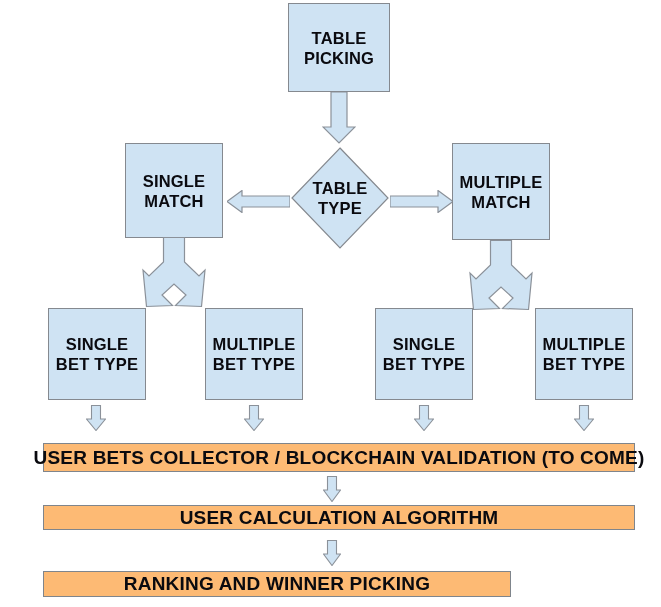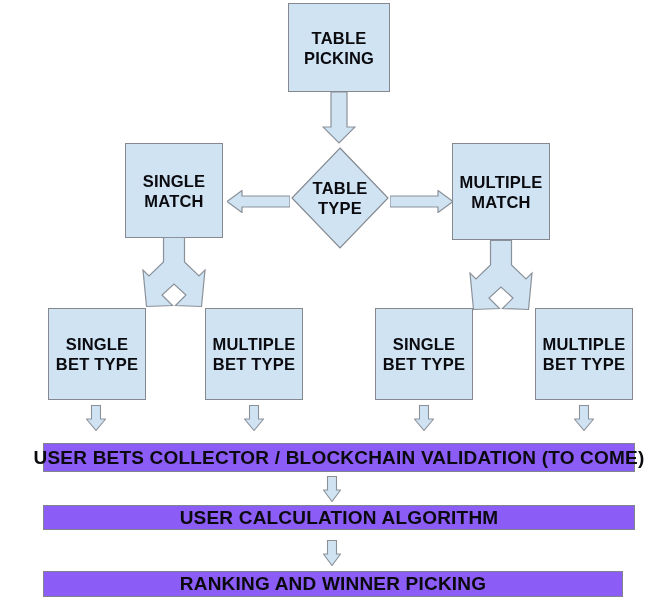--- a/index.html
+++ b/index.html
@@ -19,21 +19,21 @@
   }
   .diamond-label{
     position:absolute;display:flex;flex-direction:column;align-items:center;justify-content:center;
     text-align:center;pointer-events:none;
   }
   .diamond-label .ln{
     display:block;font-weight:700;font-size:16.5px;line-height:20px;
     color:#0a0a0f;letter-spacing:0.2px;
   }
   .bar{
-    position:absolute;background:#8b5cf6;border:1px solid #7f858c;
+    position:absolute;background:#fdba74;border:1px solid #7f858c;
     display:flex;align-items:center;justify-content:center;
     box-sizing:border-box;
   }
   .bar .bl{
     font-weight:700;font-size:19px;color:#0a0a0f;letter-spacing:0.2px;white-space:nowrap;
   }
   svg{display:block;}
 </style>
 </head>
 <body>
@@ -125,17 +125,17 @@
   </svg>
 
   <div class="bar" style="left:43px;top:505px;width:592px;height:25px;">
     <span class="bl">USER CALCULATION ALGORITHM</span>
   </div>
 
   <svg class="abs" style="left:323px;top:540px;" width="18" height="26" viewBox="0 0 18 26">
     <polygon points="4.5,0.5 13.5,0.5 13.5,14 17.5,14 9,25.5 0.5,14 4.5,14" fill="#cfe3f3" stroke="#8b9199" stroke-width="1.1"></polygon>
   </svg>
 
-  <div class="bar" style="left:43px;top:571px;width:580px;height:26px;">
+  <div class="bar" style="left:43px;top:571px;width:468px;height:26px;">
     <span class="bl">RANKING AND WINNER PICKING</span>
   </div>
 
 </div>
 
 </body></html>

